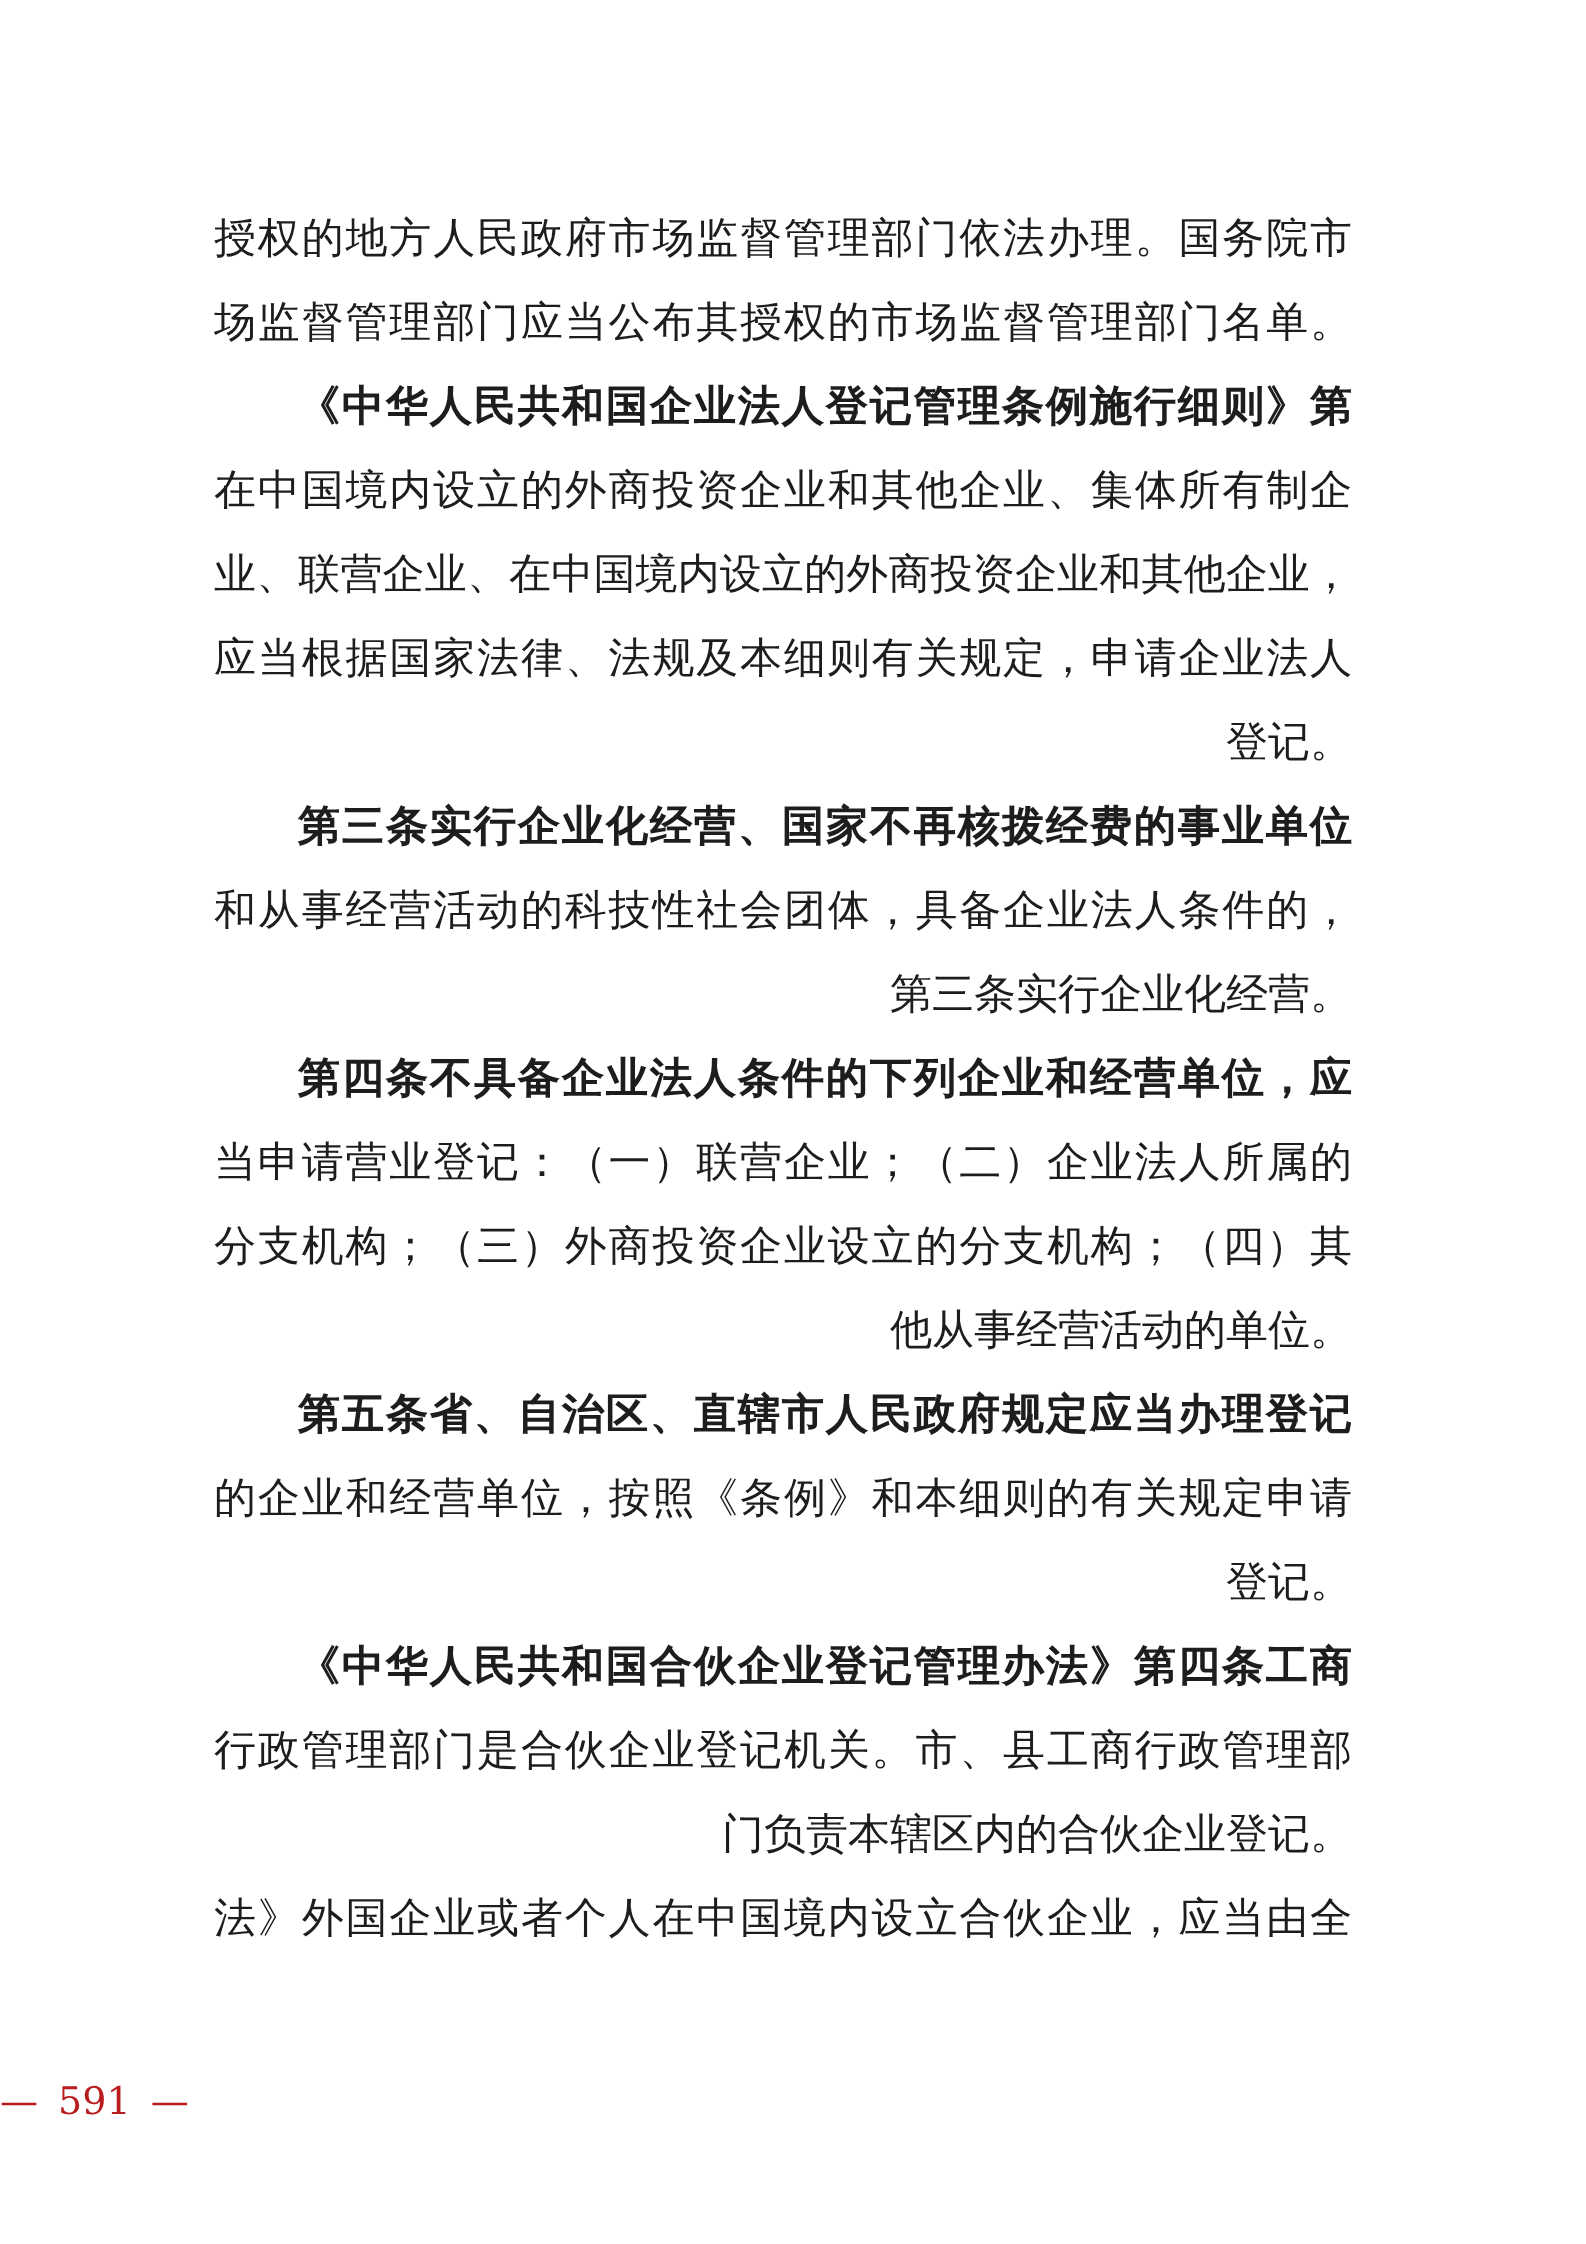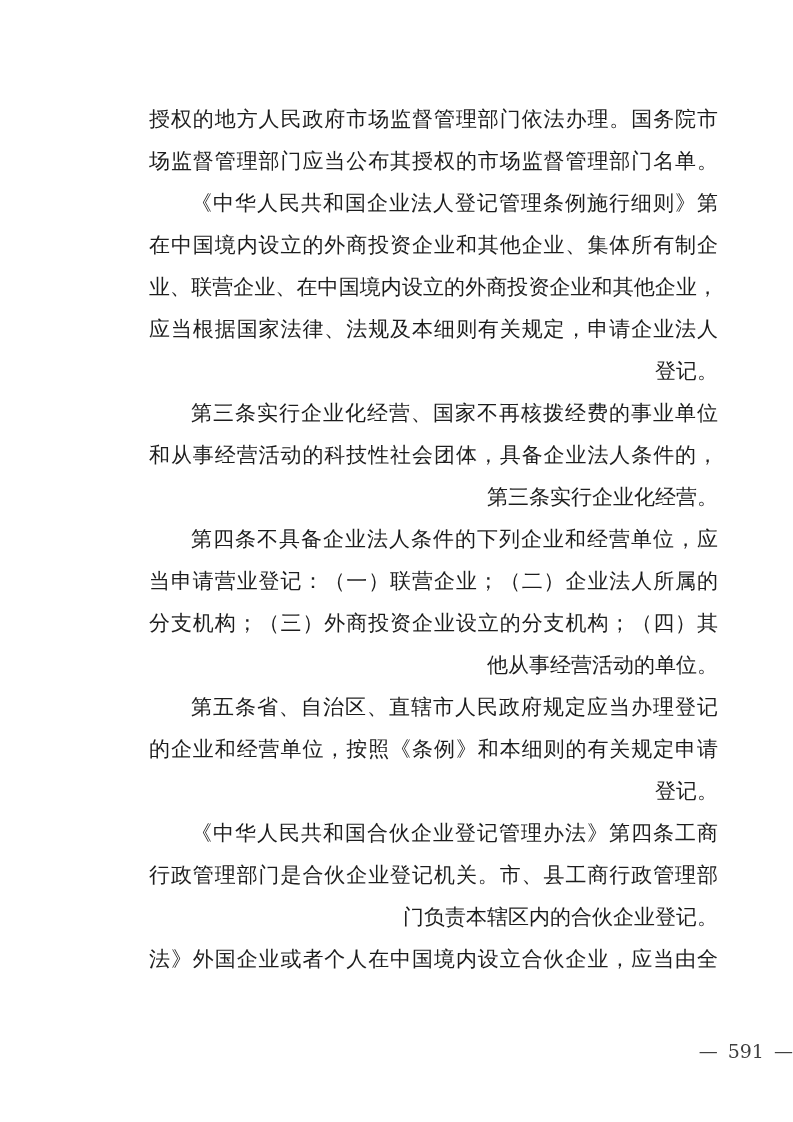--- a/index.html
+++ b/index.html
@@ -20,42 +20,42 @@
     background: #ffffff;
   }
   .textblock {
     position: absolute;
     left: 107px;
     top: 98px;
     width: 569px;
     font-size: 21px;
     color: #1d1d1d;
     letter-spacing: 0;
-    margin-left: 42px;
   }
   .line {
     height: 42px;
     line-height: 42px;
     text-align: right;
   }
   .line.fill {
     text-align: justify;
     text-align-last: justify;
   }
   .line.indent {
     text-indent: 42px;
+    font-weight: bold;
   }
   .footer {
     position: absolute;
     left: 0;
     top: 1038px;
     width: 793px;
-    text-align: right;
+    text-align: left;
     font-size: 19px;
-    color: #404040;
+    color: #b91c1c;
     word-spacing: 4px;
     line-height: 26px;
   }
 </style>
 </head>
 <body>
 
 <div class="page">
   <div class="textblock">
       <div class="line fill">授权的地方人民政府市场监督管理部门依法办理。国务院市</div>

